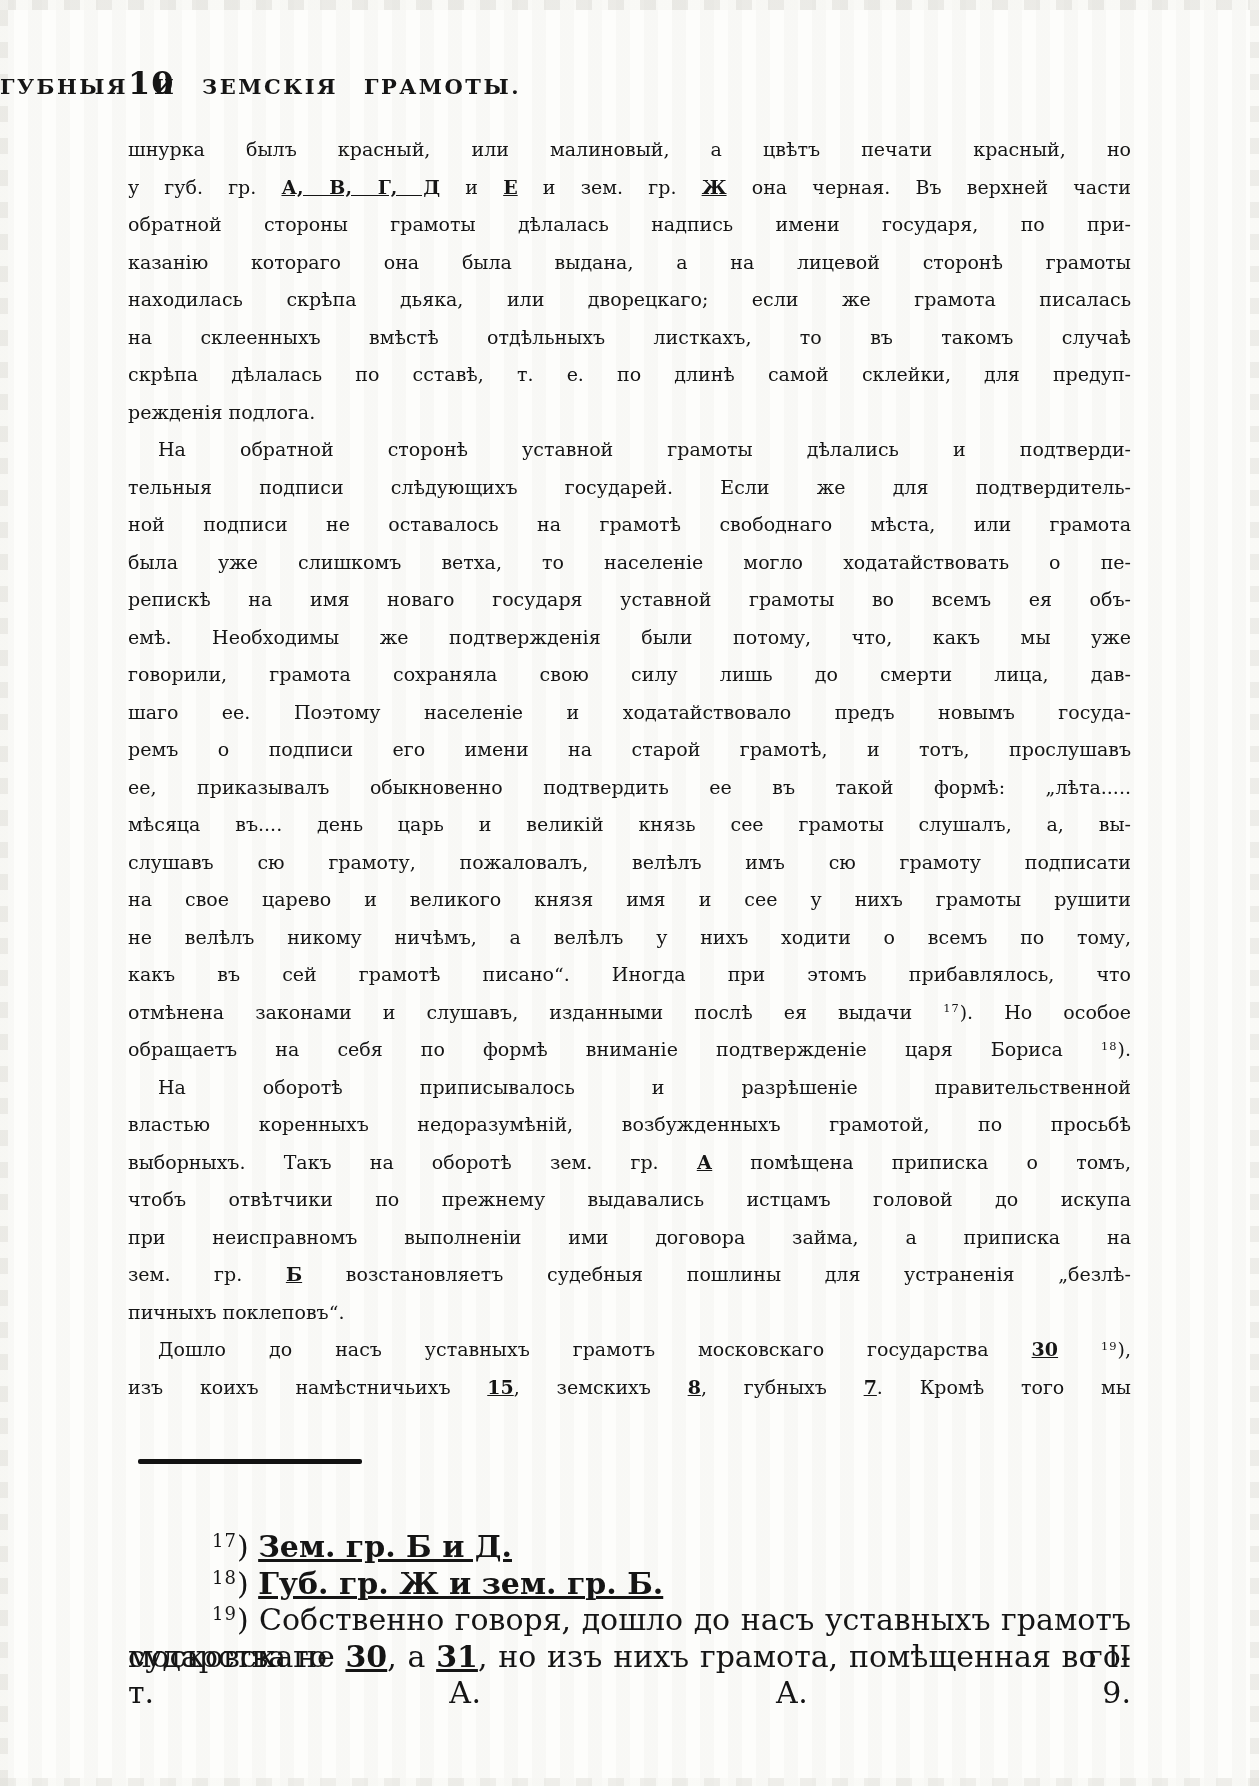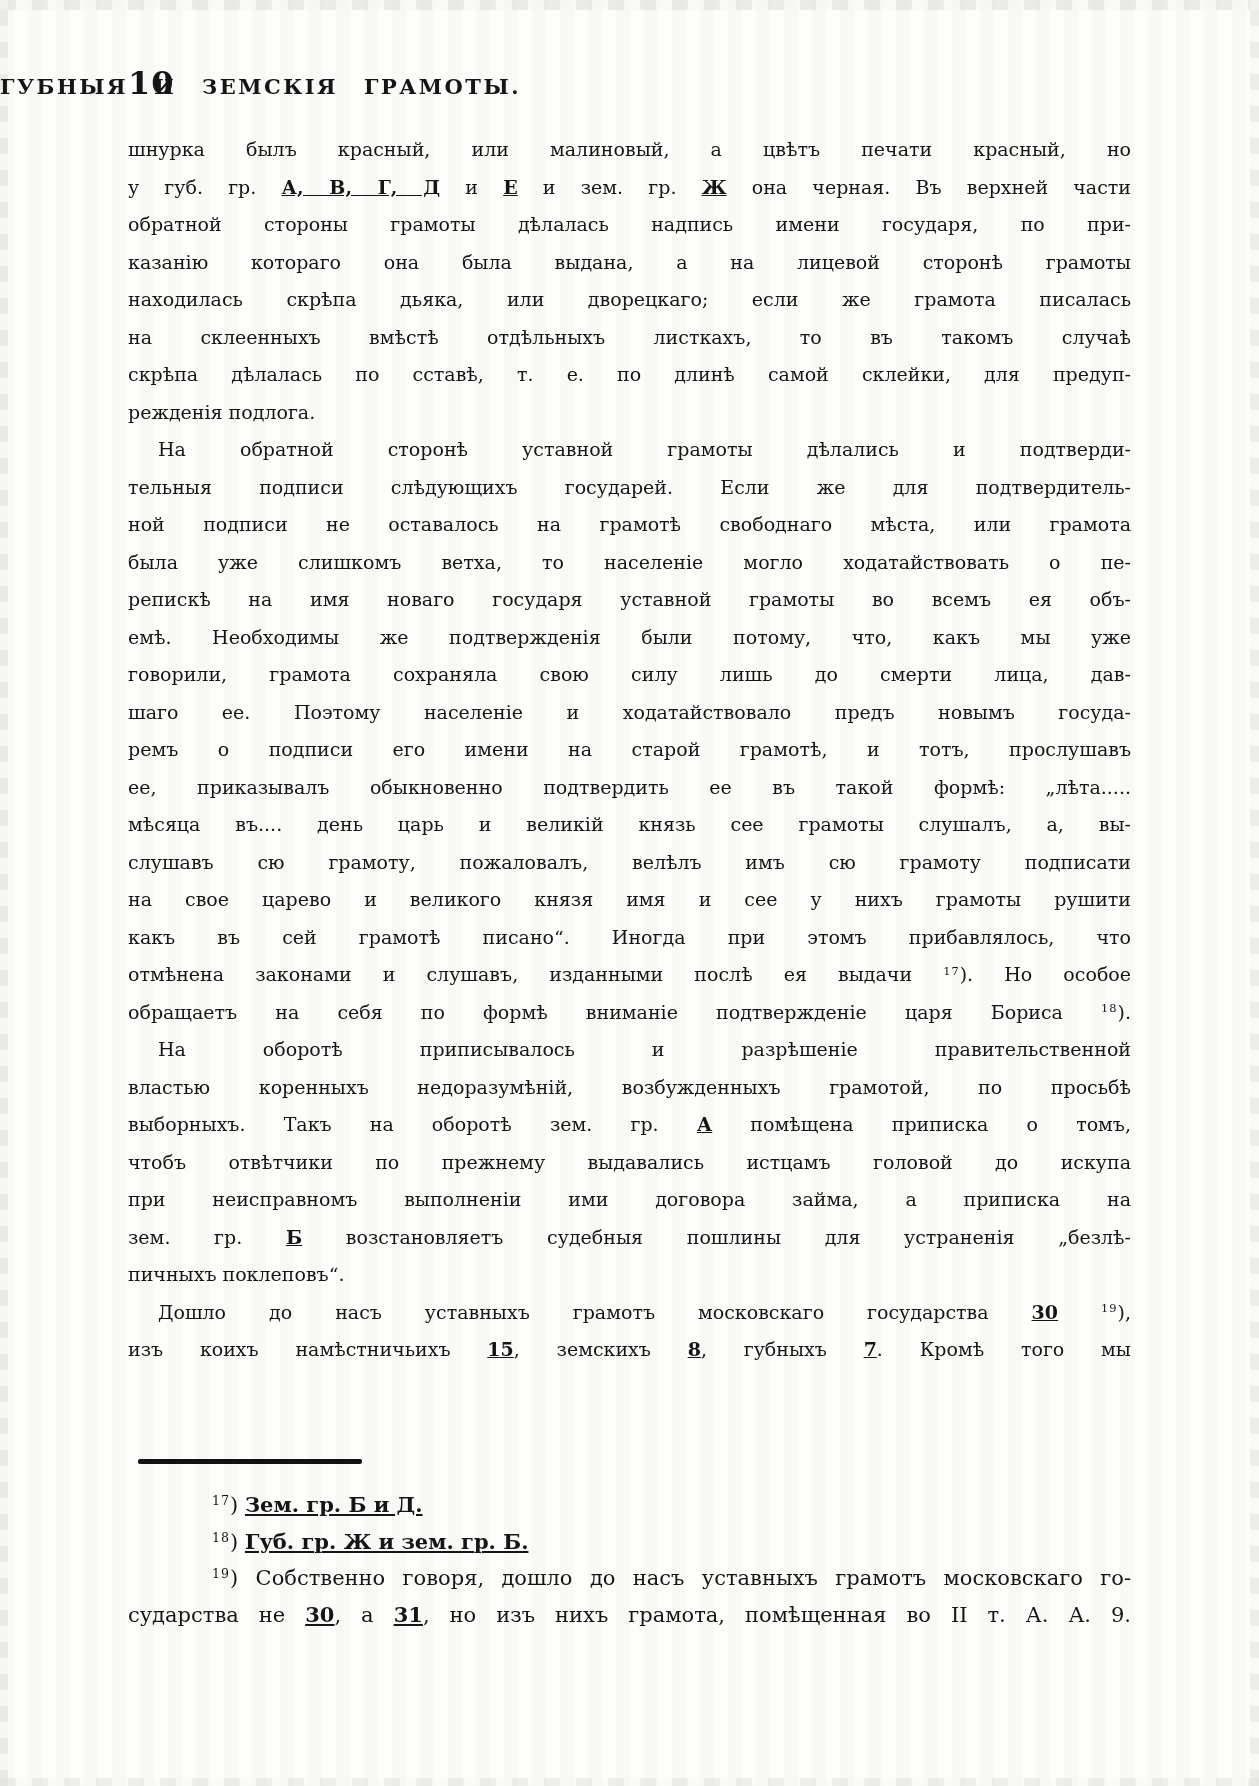--- a/index.html
+++ b/index.html
@@ -55,22 +55,22 @@
     position:relative;top:-0.55em;
     letter-spacing:1px;
   }
 
   .fnrule{
     position:absolute;left:138px;top:1459px;
     width:224px;height:5px;background:#121212;
     border-radius:2px;
   }
   .footnotes{
-    position:absolute;left:128px;top:1487px;width:1003px;
-    font-size:21px;line-height:36.5px;
+    position:absolute;left:128px;top:1529px;width:1003px;
+    font-size:30px;line-height:36.5px;
   }
   .footnotes .line{height:36.5px;}
 </style>
 </head>
 <body>
 
 <div class="page">
   <div class="edge top"></div>
   <div class="edge bottom"></div>
   <div class="edge left"></div>
@@ -94,20 +94,21 @@
       <div class="line"><span>была уже слишкомъ ветха, то населеніе могло ходатайствовать о пе-</span></div>
       <div class="line"><span>репискѣ на имя новаго государя уставной грамоты во всемъ ея объ-</span></div>
       <div class="line"><span>емѣ. Необходимы же подтвержденія были потому, что, какъ мы уже</span></div>
       <div class="line"><span>говорили, грамота сохраняла свою силу лишь до смерти лица, дав-</span></div>
       <div class="line"><span>шаго ее. Поэтому населеніе и ходатайствовало предъ новымъ госуда-</span></div>
       <div class="line"><span>ремъ о подписи его имени на старой грамотѣ, и тотъ, прослушавъ</span></div>
       <div class="line"><span>ее, приказывалъ обыкновенно подтвердить ее въ такой формѣ: „лѣта.....</span></div>
       <div class="line"><span>мѣсяца въ.... день царь и великій князь сее грамоты слушалъ, а, вы-</span></div>
       <div class="line"><span>слушавъ сю грамоту, пожаловалъ, велѣлъ имъ сю грамоту подписати</span></div>
       <div class="line"><span>на свое царево и великого князя имя и сее у нихъ грамоты рушити</span></div>
+      <div class="line"><span>не велѣлъ никому ничѣмъ, а велѣлъ у нихъ ходити о всемъ по тому,</span></div>
       <div class="line"><span>какъ въ сей грамотѣ писано“. Иногда при этомъ прибавлялось, что</span></div>
       <div class="line"><span>отмѣнена законами и слушавъ, изданными послѣ ея выдачи </span><sup>17</sup><span>). Но особое</span></div>
       <div class="line"><span>обращаетъ на себя по формѣ вниманіе подтвержденіе царя Бориса </span><sup>18</sup><span>).</span></div>
       <div class="line ind"><span>На оборотѣ приписывалось и разрѣшеніе правительственной</span></div>
       <div class="line"><span>властью коренныхъ недоразумѣній, возбужденныхъ грамотой, по просьбѣ</span></div>
       <div class="line"><span>выборныхъ. Такъ на оборотѣ зем. гр. </span><span class="bold">А</span><span> помѣщена приписка о томъ,</span></div>
       <div class="line"><span>чтобъ отвѣтчики по прежнему выдавались истцамъ головой до искупа</span></div>
       <div class="line"><span>при неисправномъ выполненіи ими договора займа, а приписка на</span></div>
       <div class="line"><span>зем. гр. </span><span class="bold">Б</span><span> возстановляетъ судебныя пошлины для устраненія „безлѣ-</span></div>
       <div class="line end"><span>пичныхъ поклеповъ“.</span></div>

